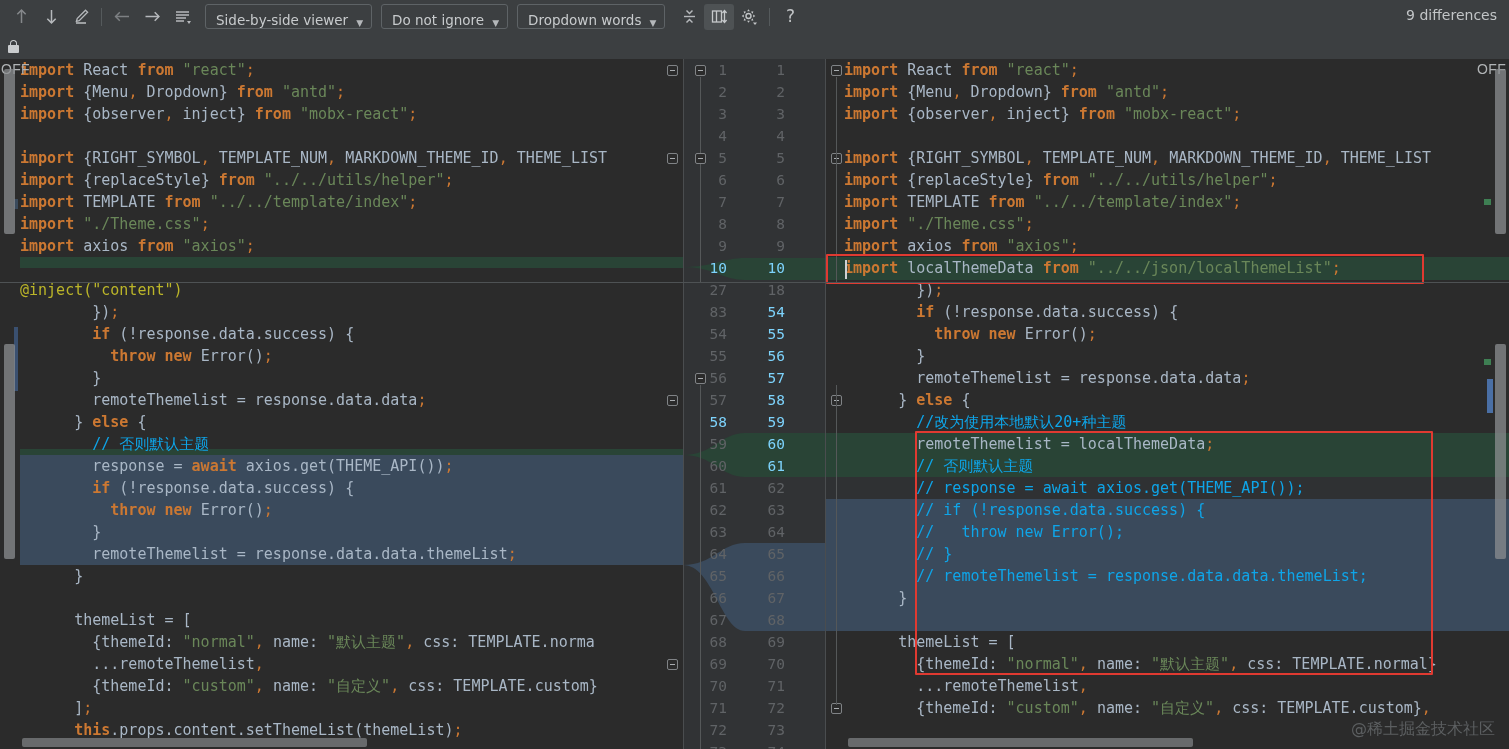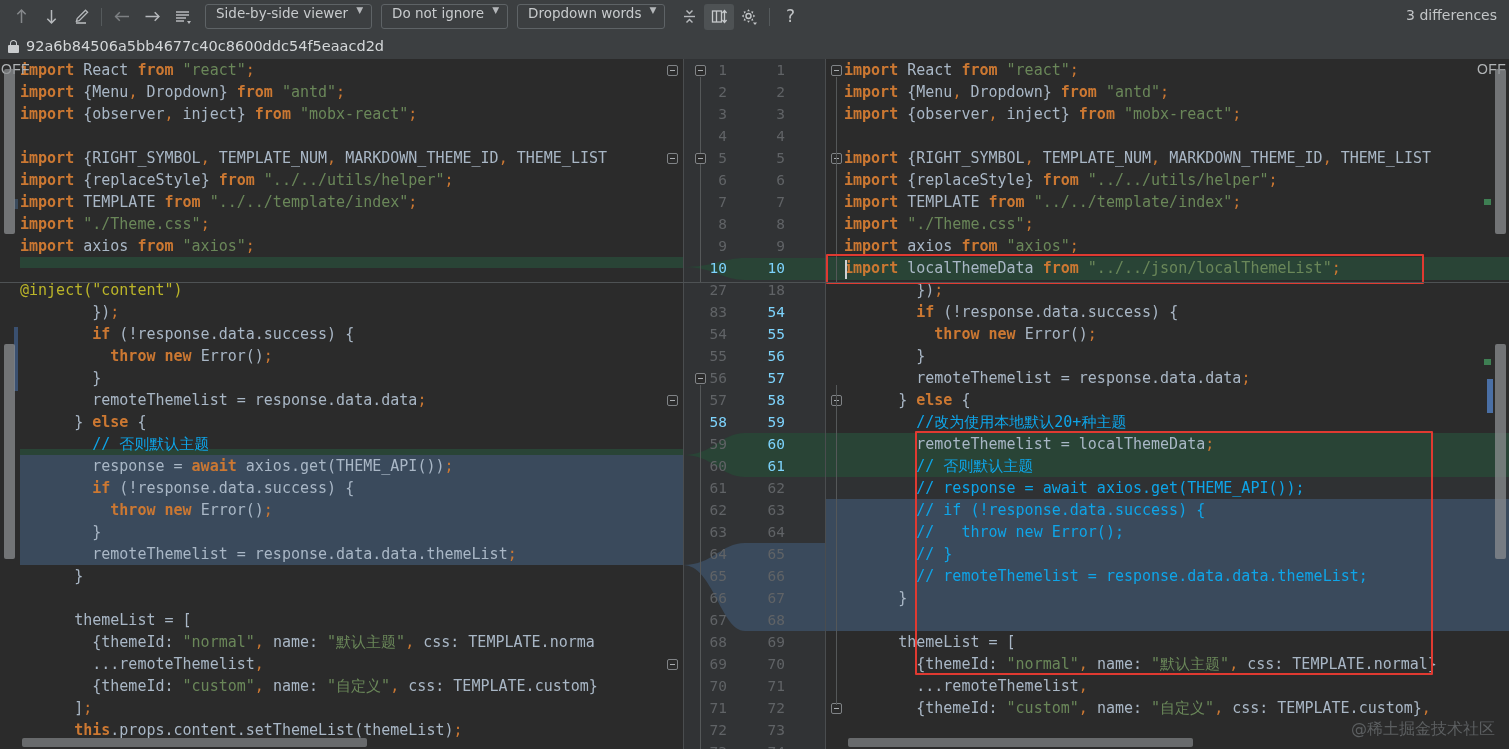--- a/index.html
+++ b/index.html
@@ -25,21 +25,21 @@
     border-radius: 3px;
   }
   .tb-icon.dim { color: #6e7276; }
   .tb-icon.active { background: #4e5254; }
   .tb-sep {
     width: 1px; height: 18px; background: #555a5c; margin: 0 5px;
   }
   .tb-combo {
     height: 25px; border: 1px solid #5e6366; border-radius: 3px;
     background: #3c3f41; color: #c8cbcd; font-size: 13.5px;
-    display: flex; align-items: flex-start; gap: 8px;
+    display: flex; align-items: flex-end; gap: 8px;
     padding: 0 8px 0 10px; margin-right: 9px;
     white-space: nowrap;
   }
   .tb-combo .caret { font-size: 9px; color: #b4b7ba; }
   .tb-diffcount {
     position: absolute; right: 12px; top: 7px;
     color: #c2c5c7; font-size: 14px;
   }
 
   
@@ -249,30 +249,29 @@
     <div class="tb-icon">
       <svg width="18" height="18" viewBox="0 0 18 18">
           <circle cx="8.5" cy="8" r="2.5" stroke="#c1c4c6" stroke-width="1.4" fill="none"></circle>
           <path d="M8.5 1.2 L9.9 3.3 L7.1 3.3 Z M8.5 14.8 L7.1 12.7 L9.9 12.7 Z M1.7 8 L3.8 6.6 L3.8 9.4 Z M15.3 8 L13.2 9.4 L13.2 6.6 Z M3.7 3.2 L6.2 3.7 L4.2 5.7 Z M13.3 12.8 L10.8 12.3 L12.8 10.3 Z M3.7 12.8 L4.2 10.3 L6.2 12.3 Z M13.3 3.2 L12.8 5.7 L10.8 3.7 Z" fill="#c1c4c6"></path>
           <path d="M13 14.5 L17 14.5 L15 17 Z" fill="#c1c4c6"></path>
         </svg>
     </div>
     <div class="tb-sep"></div>
     <div class="tb-icon" style="font-size:17px;color:#c1c4c6">?</div>
 
-    <div class="tb-diffcount">3 differences</div>
+    <div class="tb-diffcount">9 differences</div>
   </div>
 
   <div class="titlebar">
     <div class="hash left">
       <span class="lock">
         <span class="shackle"></span>
           <span class="body"></span>
       </span>
-      <span>92a6b84506a5bb4677c40c8600ddc54f5eaacd2d</span>
     </div>
     <div class="hash right">
       <span class="lock">
         <span class="shackle"></span>
           <span class="body"></span>
       </span>
       <span>2e1e4696d8e7860810948c8e60433d6e8a165a8d</span>
     </div>
   </div>
 

